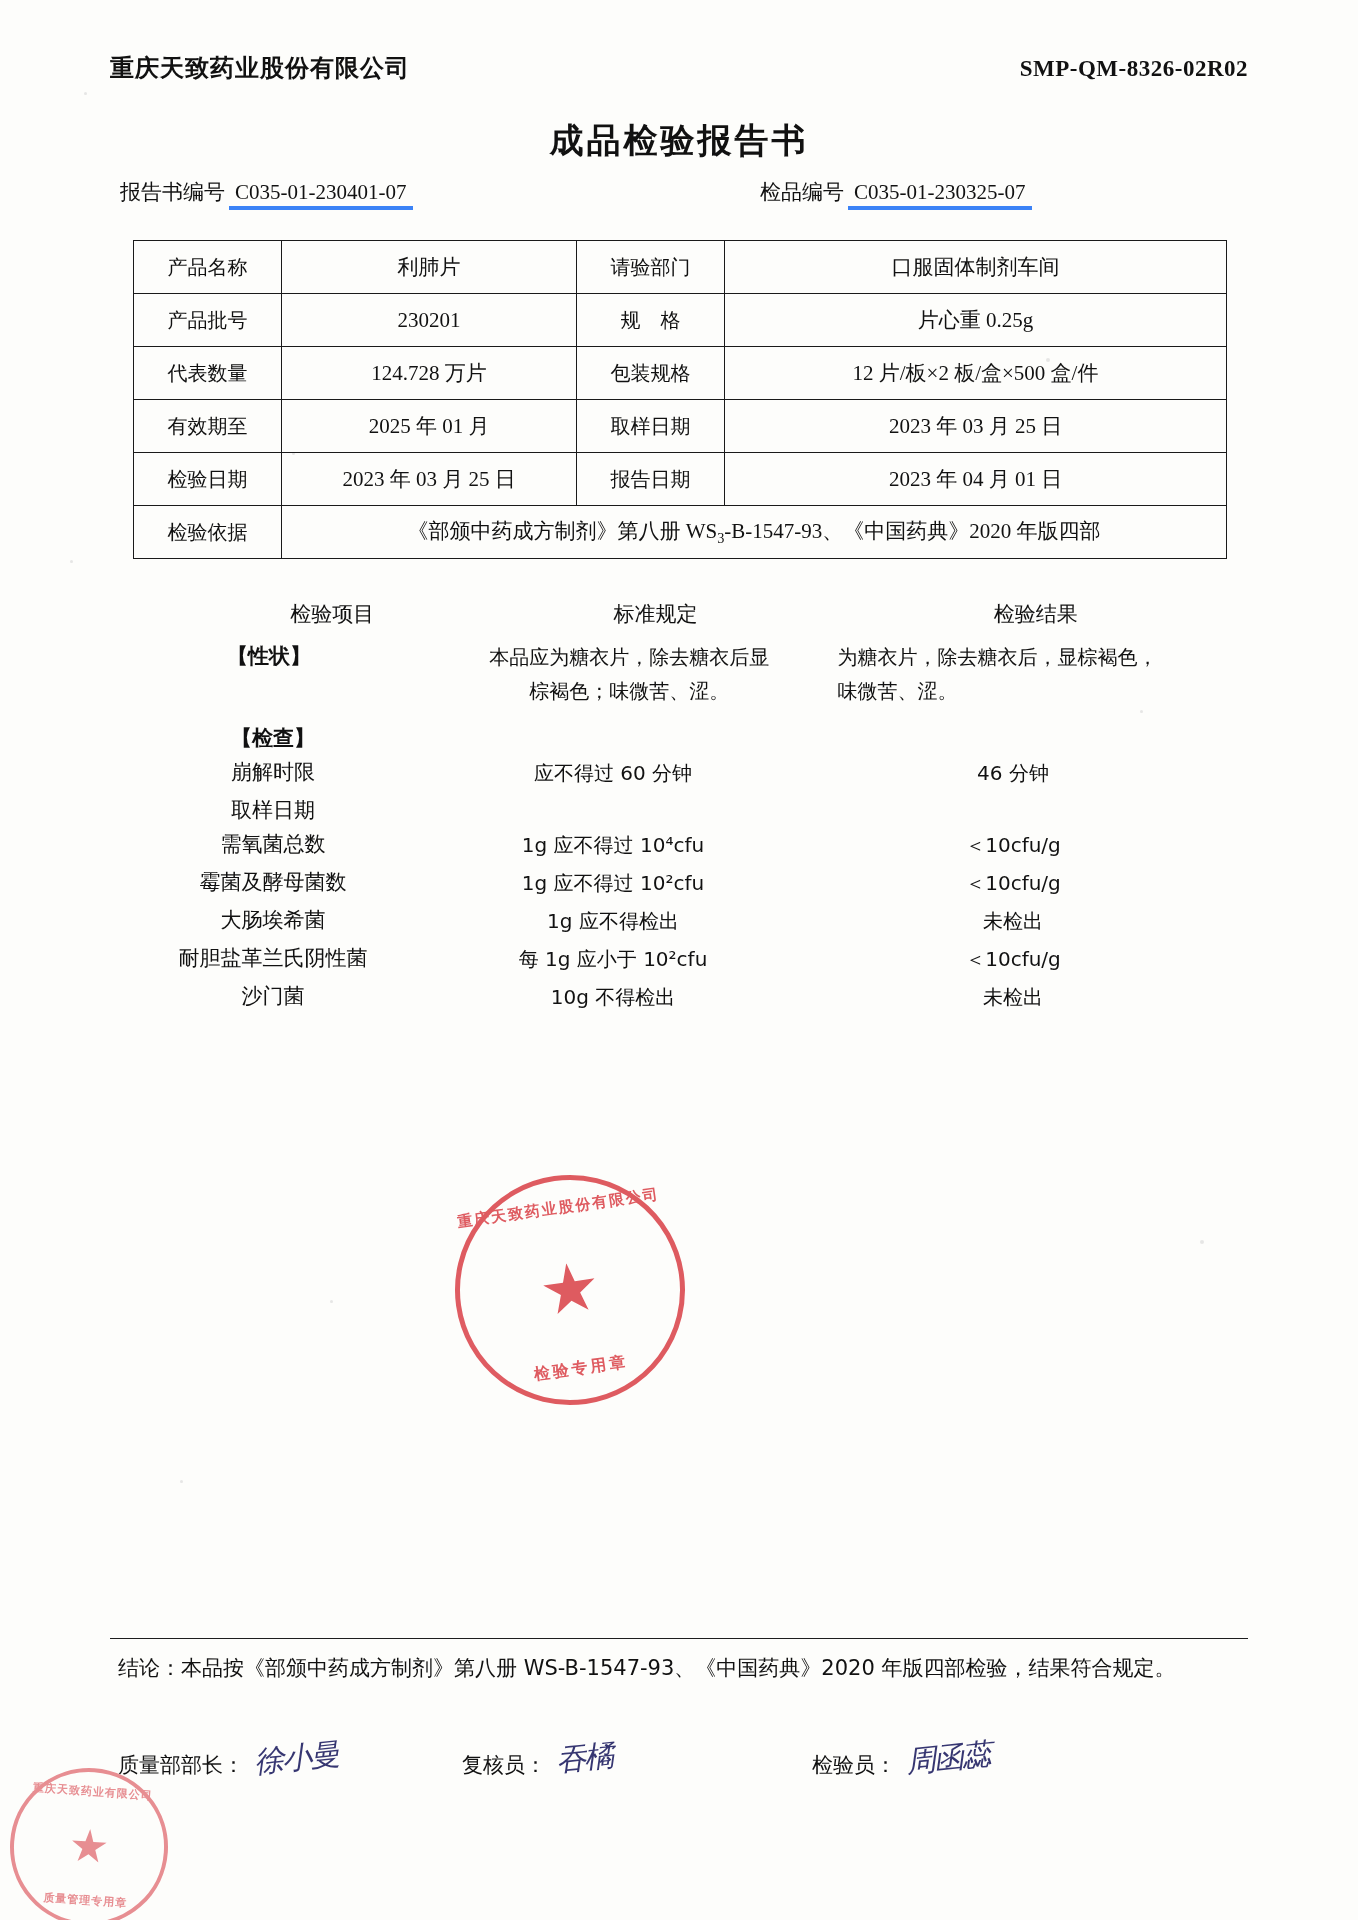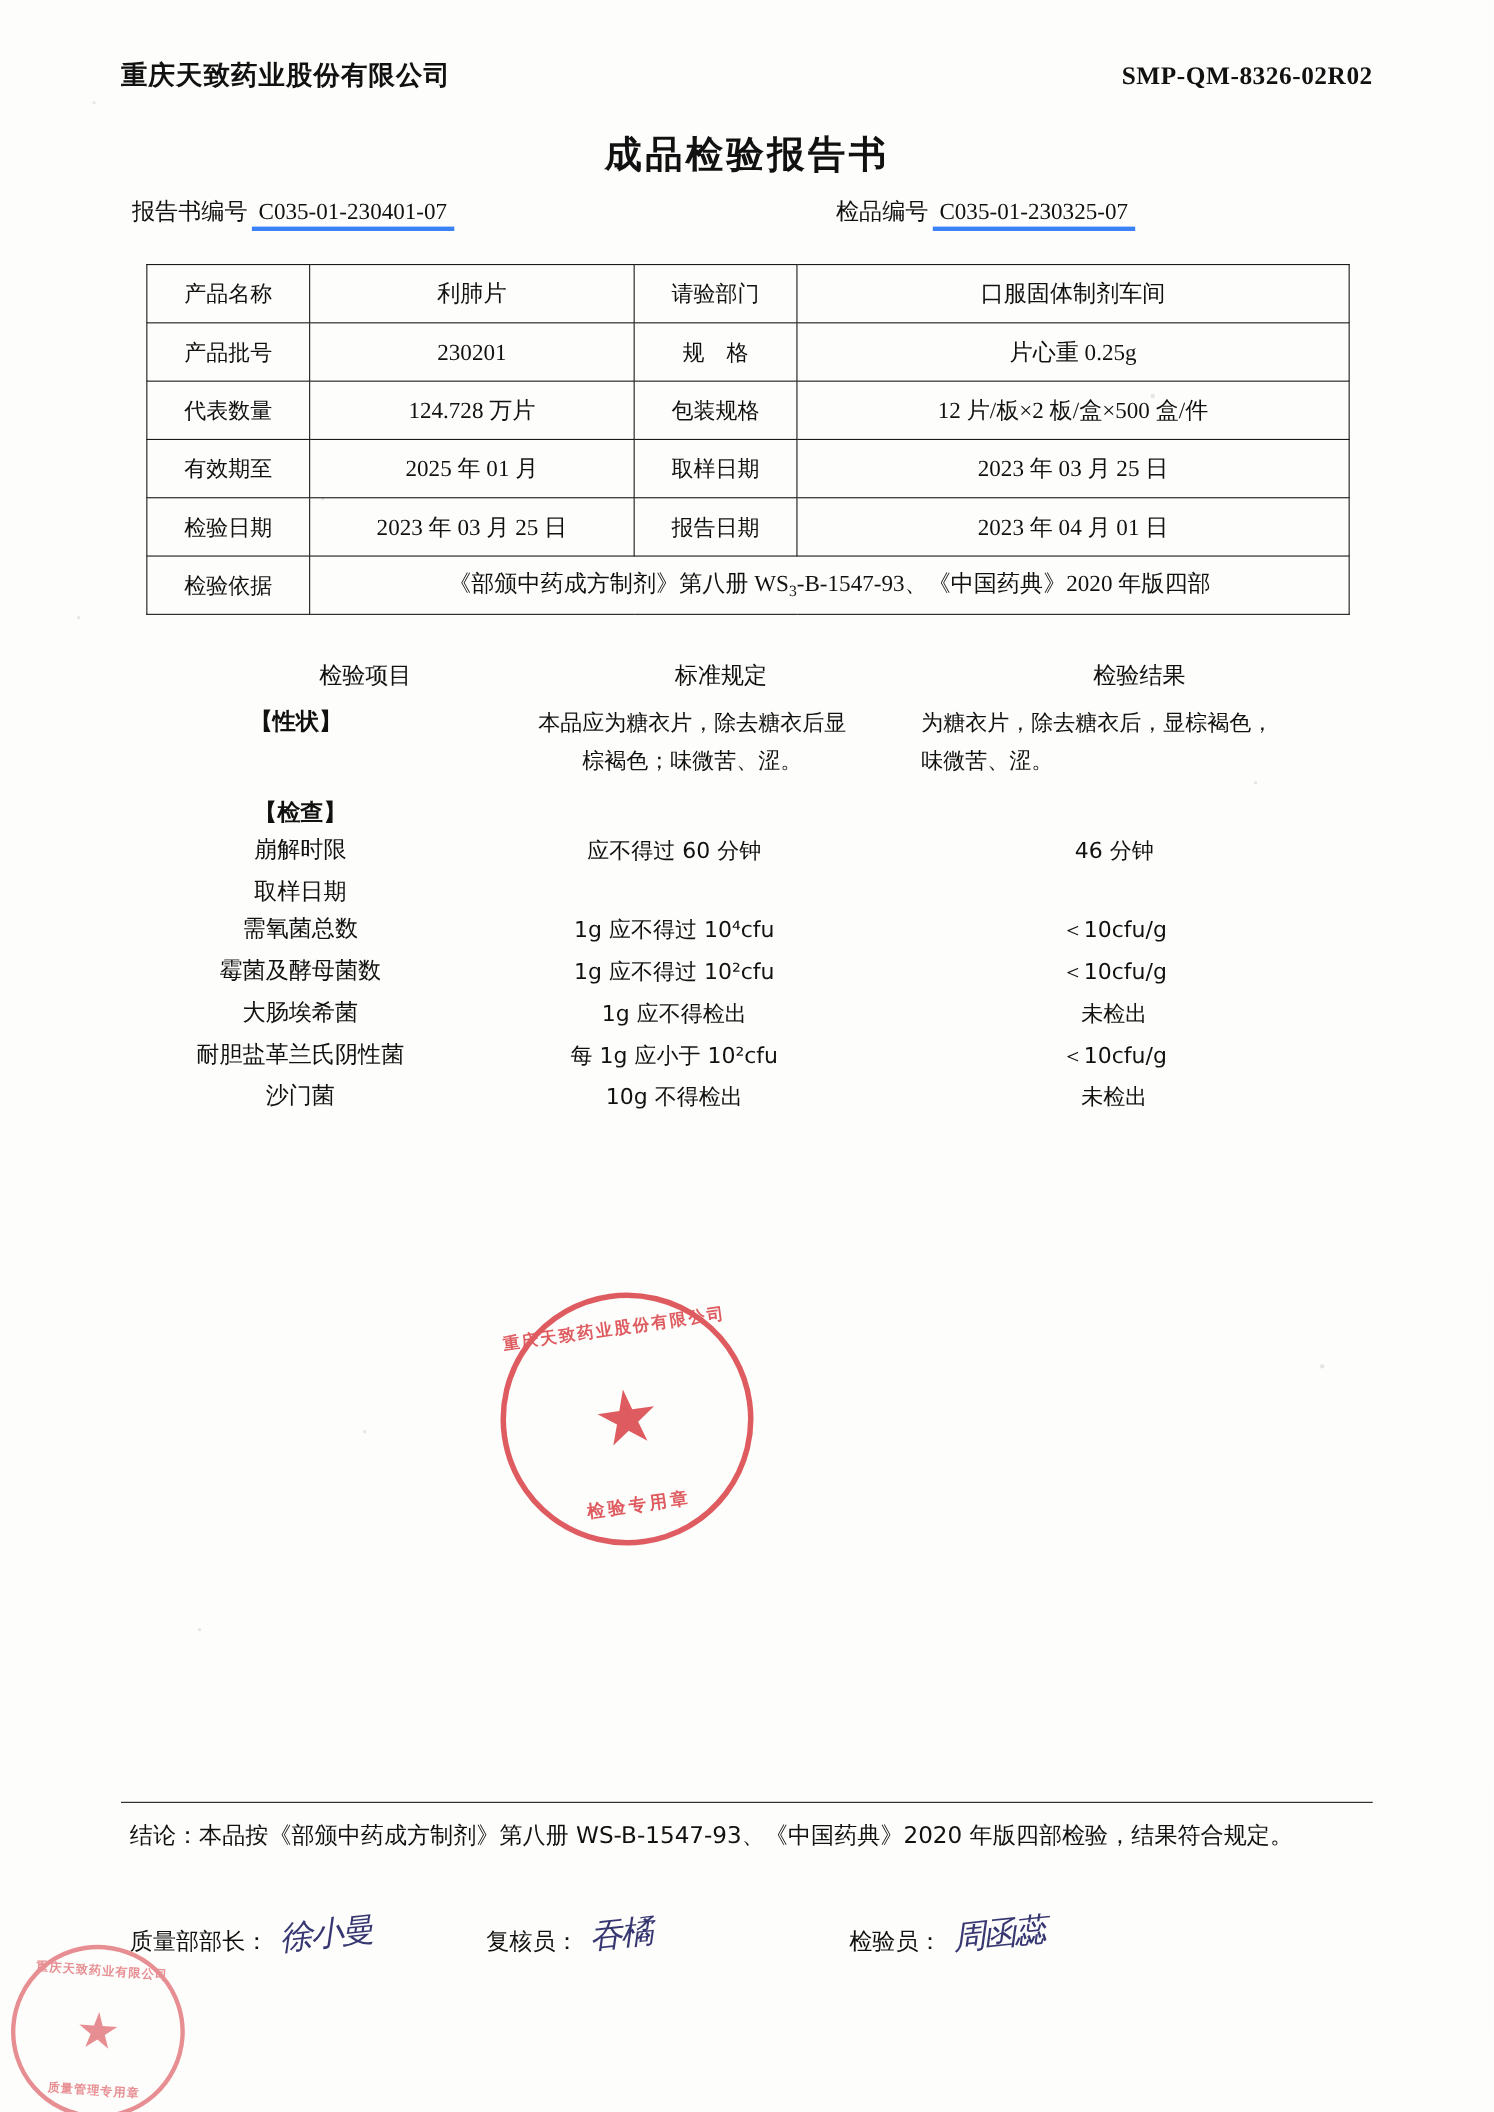--- a/index.html
+++ b/index.html
@@ -162,20 +162,21 @@
     text-align: justify;
   }
   .signs {
     position: absolute;
     left: 118px;
     right: 118px;
     top: 1738px;
     display: flex;
     font-family: "DejaVu Sans", sans-serif;
     font-size: 21px;
+    gap: 20px;
   }
   .sign-block { display: flex; align-items: flex-end; }
   .sign-block.b2 { margin-left: 104px; }
   .sign-block.b3 { margin-left: 180px; }
   .sig {
     font-family: "Liberation Serif", serif;
     font-style: italic;
     font-size: 30px;
     color: #1b1b5e;
     margin-left: 10px;

